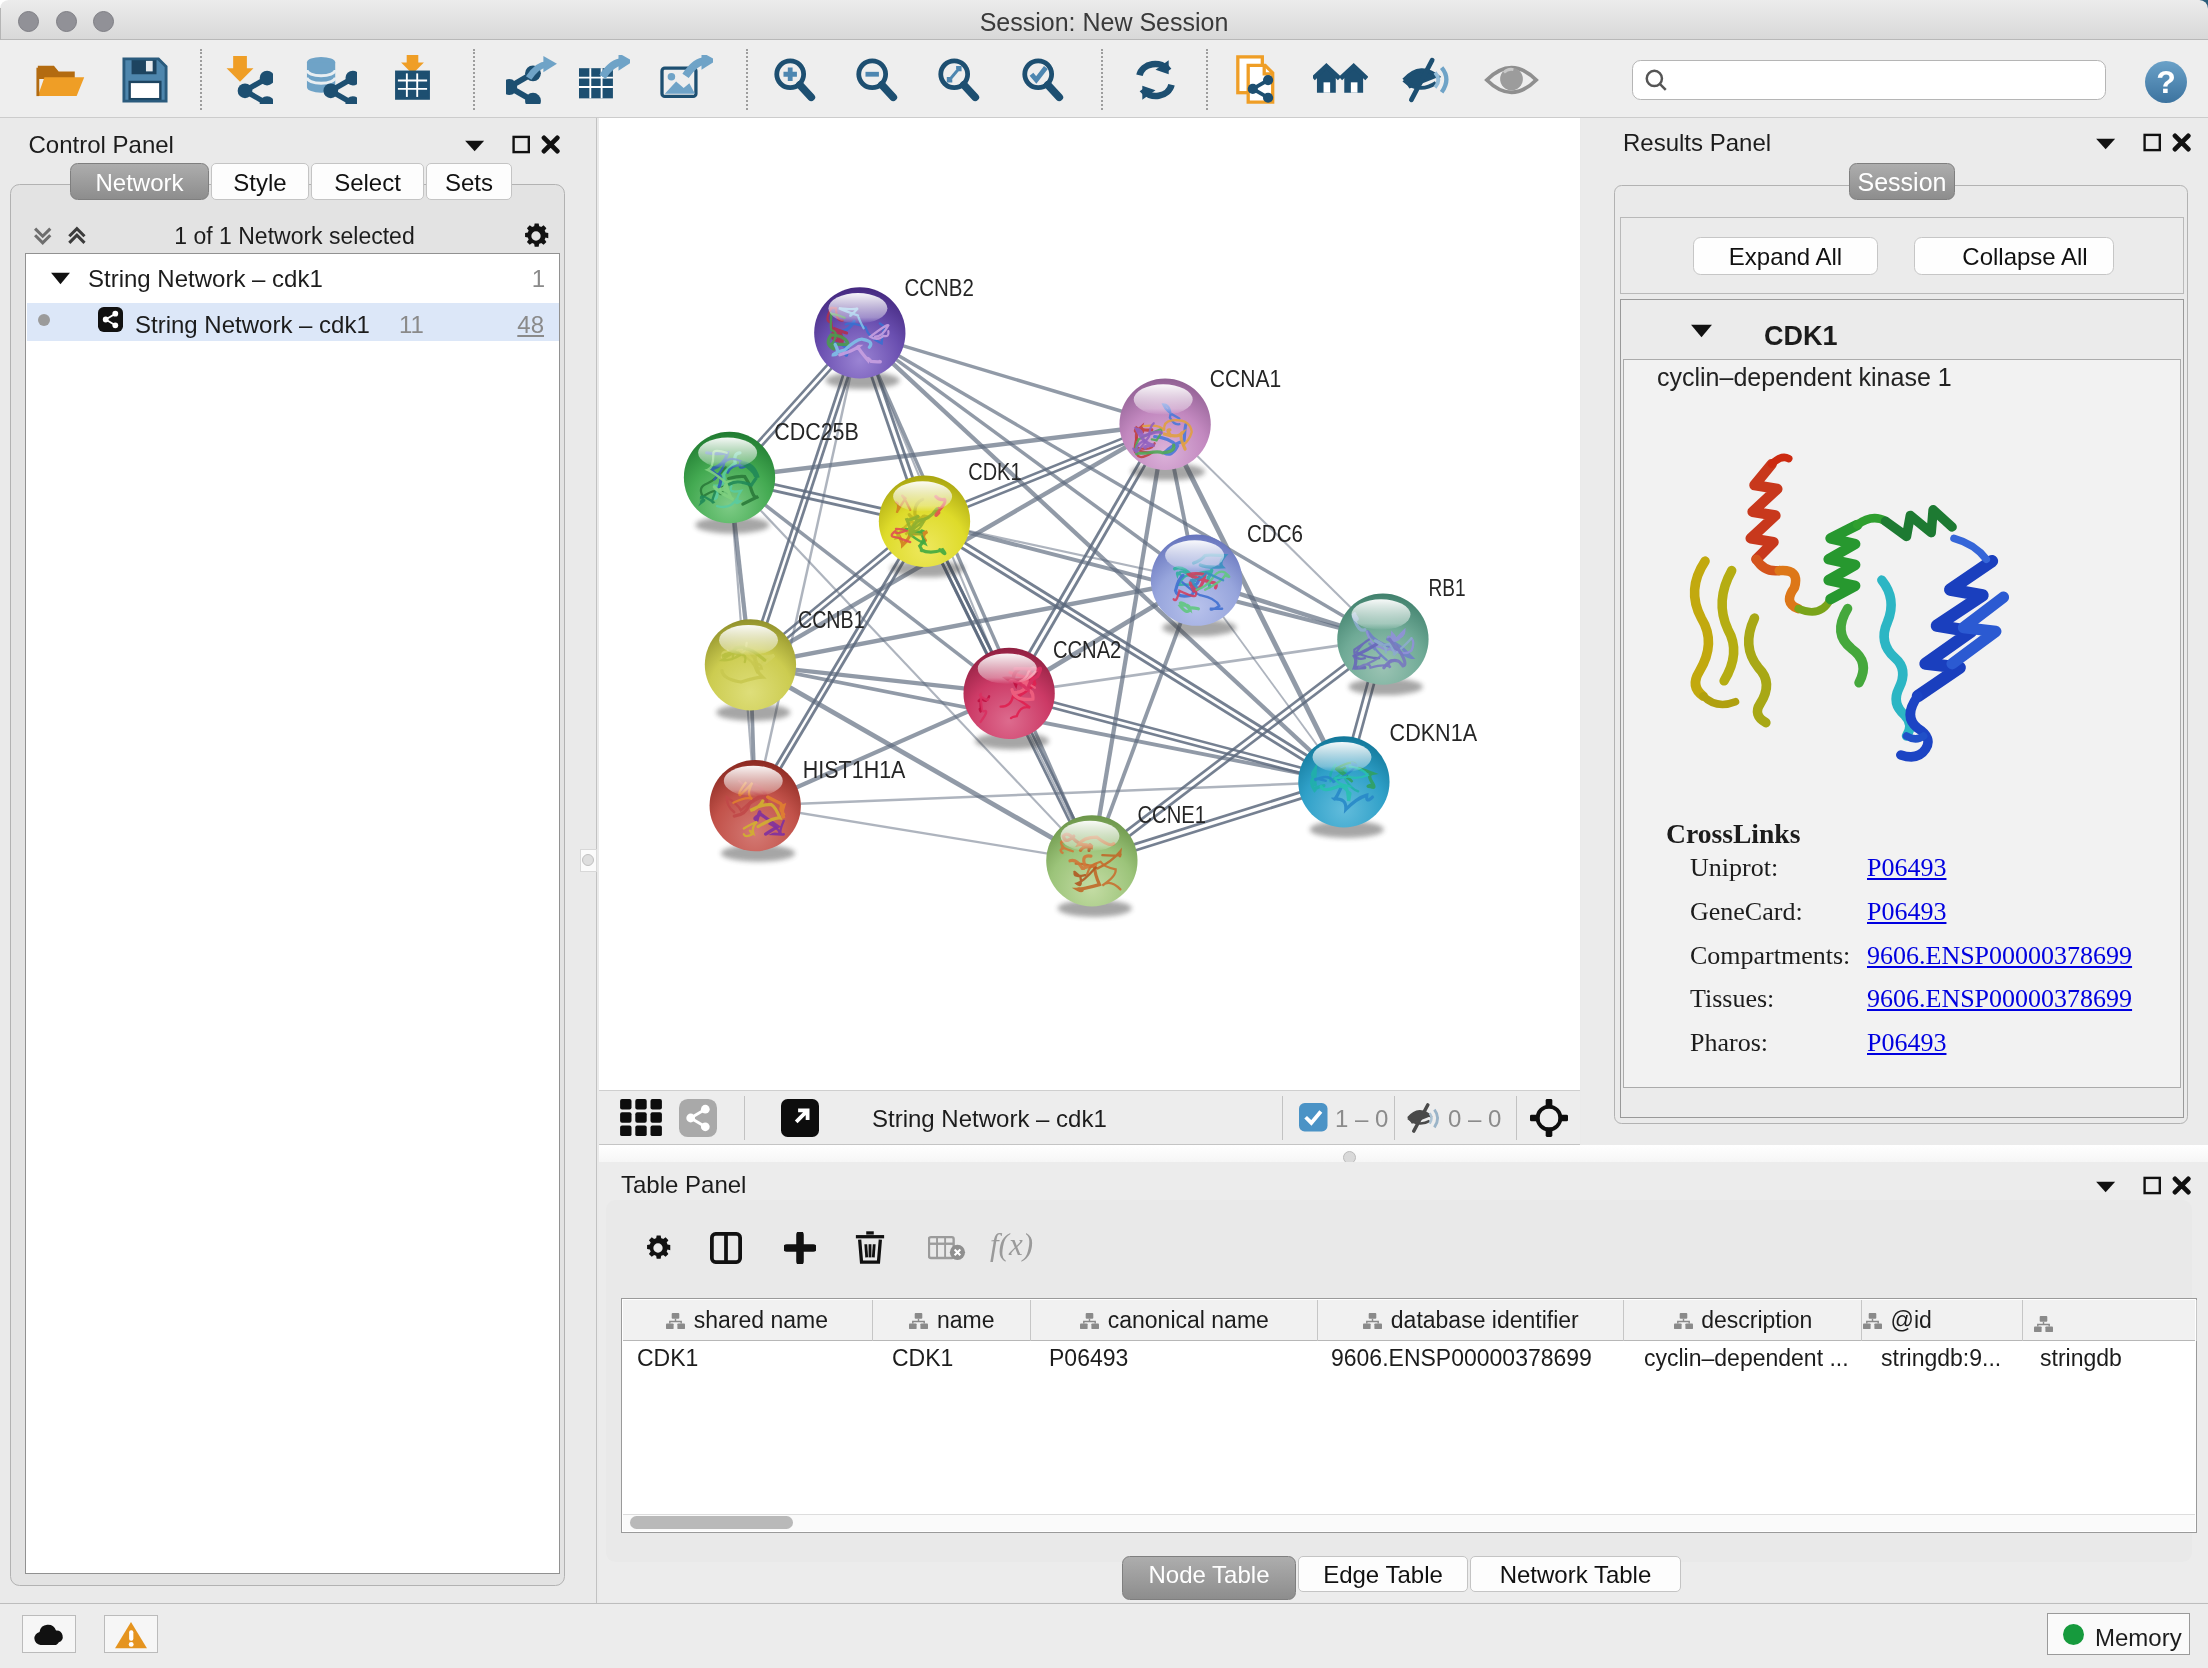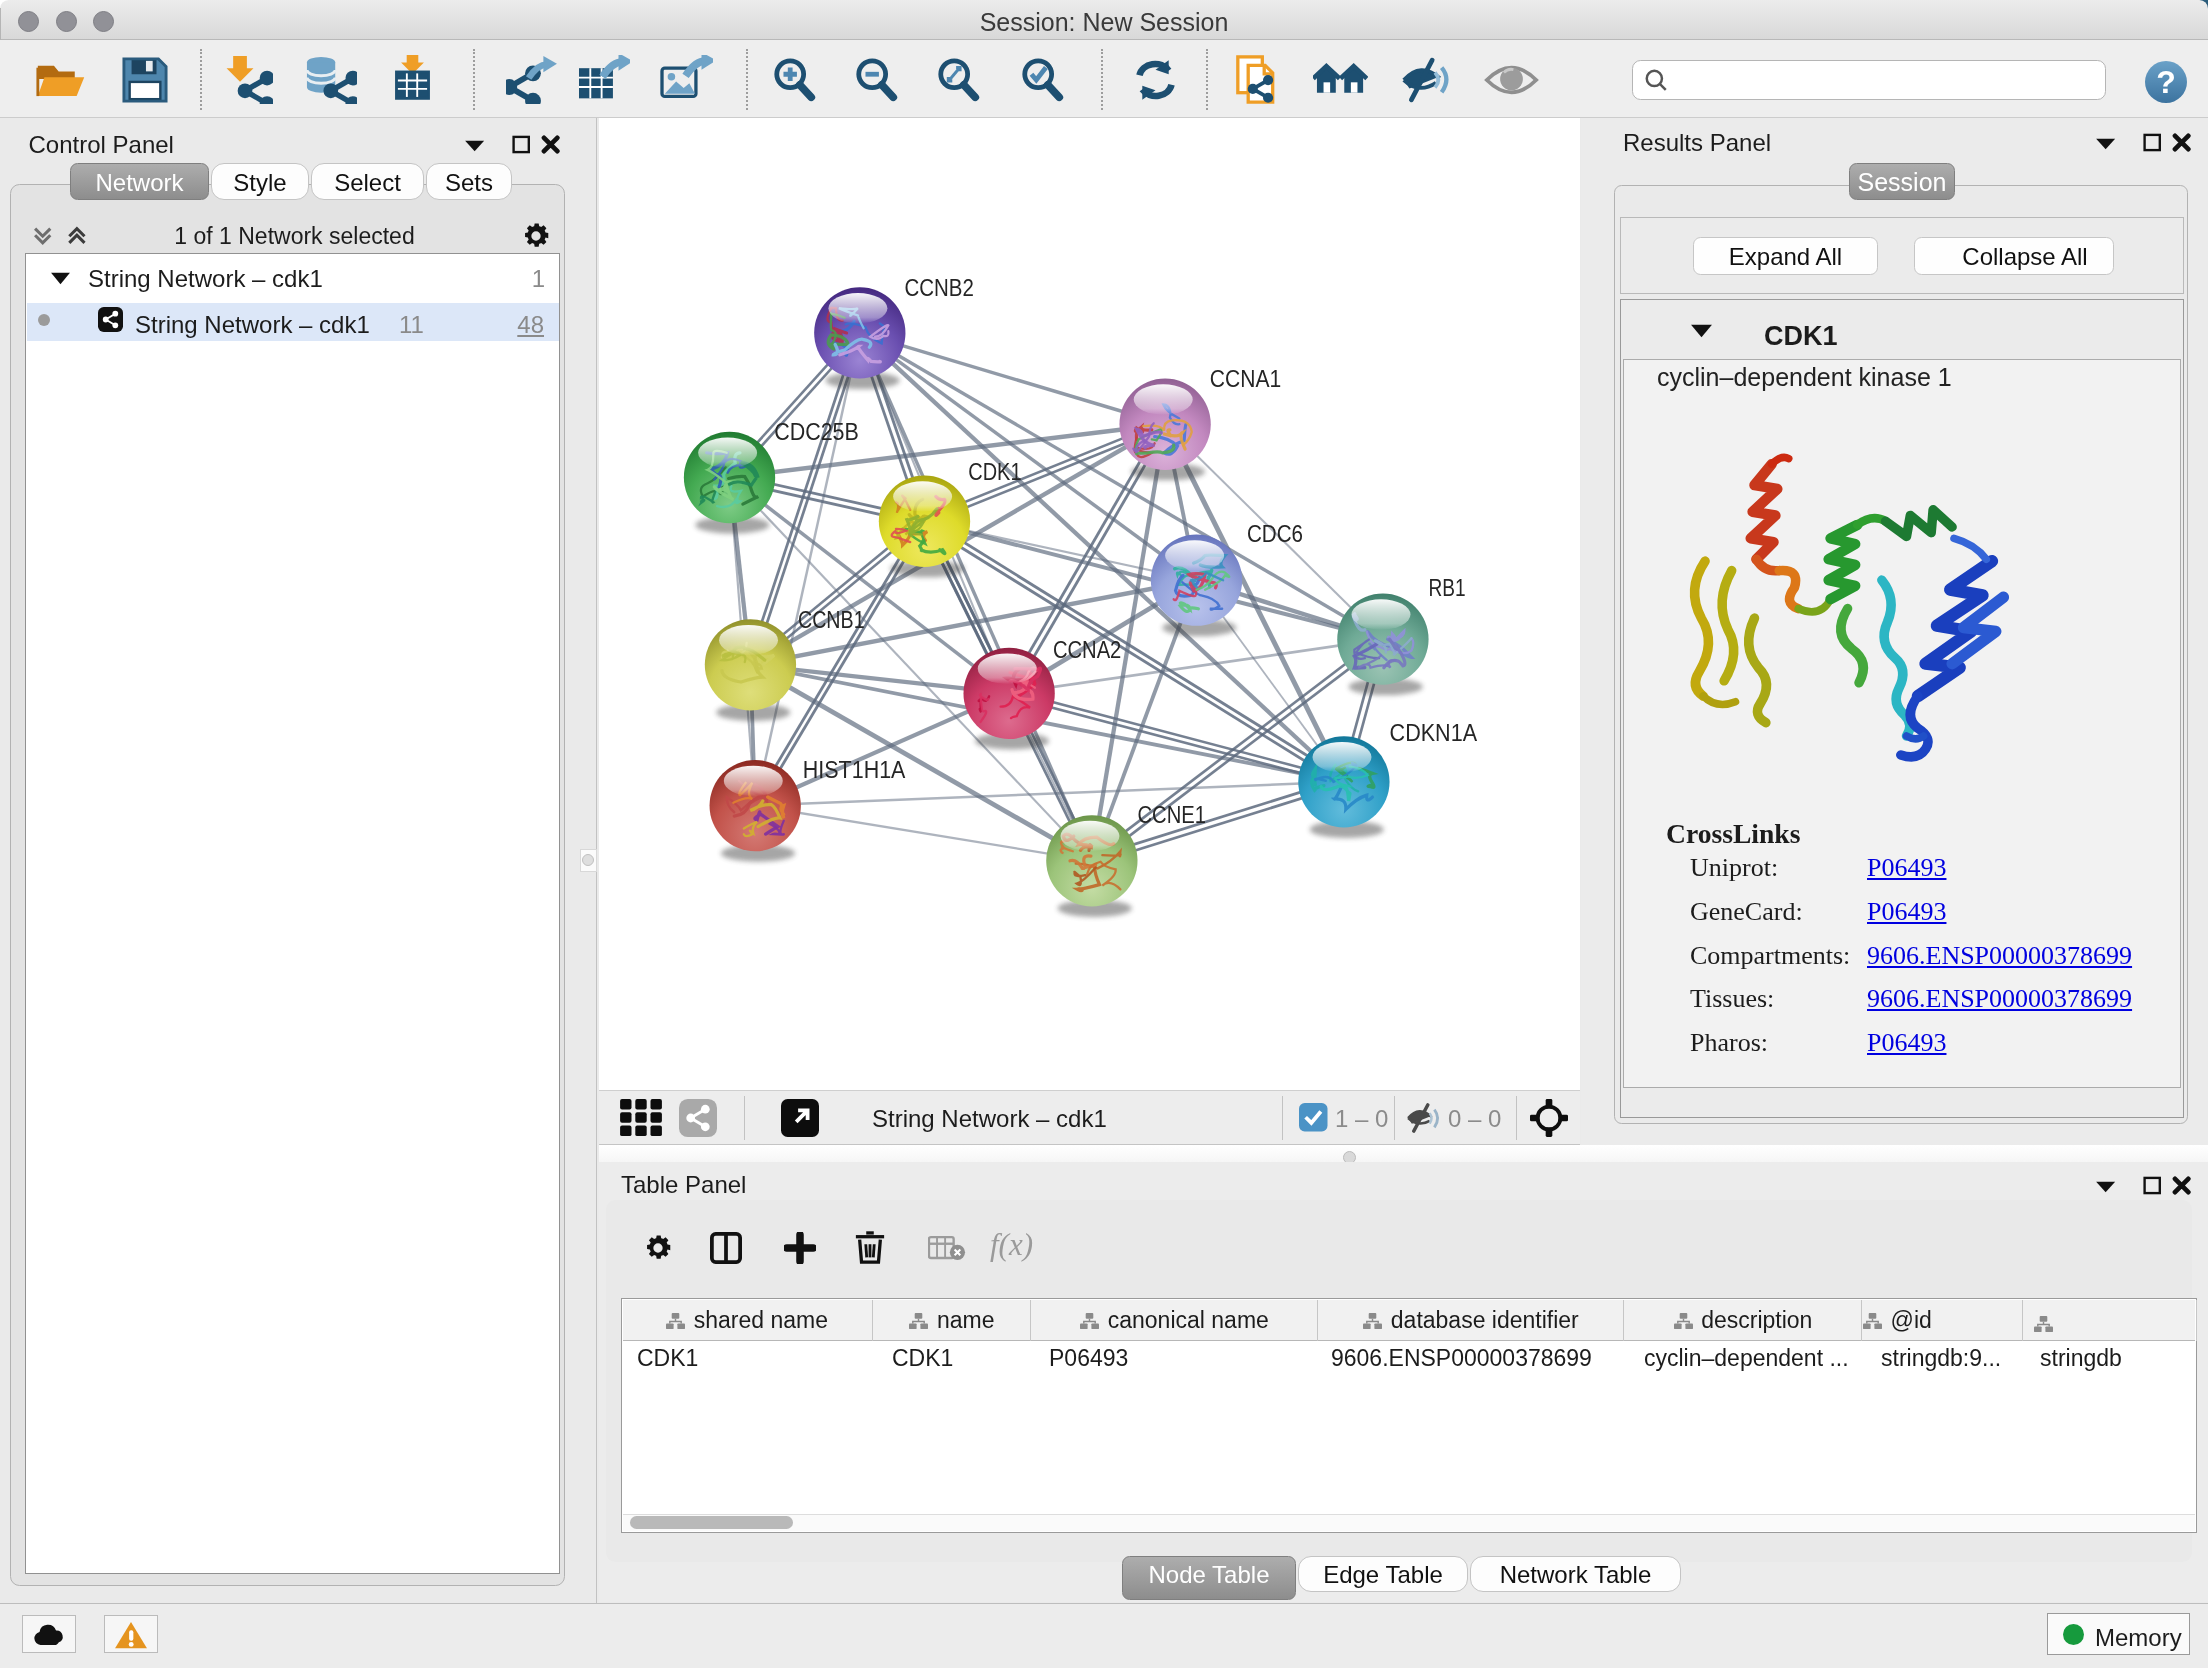--- a/index.html
+++ b/index.html
@@ -1,21 +1,21 @@
 <!DOCTYPE html>
 <html style="font-size:15px"><head>
 <meta charset="utf-8">
 <style>
   * { margin:0; padding:0; box-sizing:border-box; }
   html,body { width:2208px; height:1668px; overflow:hidden; }
   body { font-family:"Liberation Sans", sans-serif; background:#eaeaea; position:relative; }
   .abs { position:absolute; }
   .txt { position:absolute; white-space:nowrap; color:#1c1c1c; }
   .graybtn { position:absolute; background:linear-gradient(#adadad,#8d8d8d); color:#fff; border:1px solid #7f7f7f; border-radius:7.6px; text-align:center; }
-  .whitetab { position:absolute; background:#fdfdfd; color:#111; border:1px solid #c4c4c4; border-radius:13px; text-align:center; }
+  .whitetab { position:absolute; background:#fdfdfd; color:#111; border:1px solid #c4c4c4; border-radius:5px; text-align:center; }
 </style>
 </head>
 <body>
 
 <div class="abs" style="left:0;top:0;width:28.5px;height:28.5px;background:#ffffff;"></div>
 <div class="abs" style="left:2180px;top:0;width:28.5px;height:28.5px;background:#2a5c7a;"></div>
 <div class="abs" style="left:0;top:0;width:2208px;height:40px;background:linear-gradient(#ececec,#d8d8d8);border-bottom:1px solid #b8b8b8;border-radius:8.6px 8.6px 0 0;"></div>
 <div class="abs" style="left:0;top:7.6px;width:1px;height:1661px;background:#b5b5b5;"></div>
 <div class="abs" style="left:18px;top:10.5px;width:21px;height:21px;border-radius:50%;background:#919197;border:1px solid #7e7e84;"></div>
 <div class="abs" style="left:56px;top:10.5px;width:21px;height:21px;border-radius:50%;background:#919197;border:1px solid #7e7e84;"></div>

